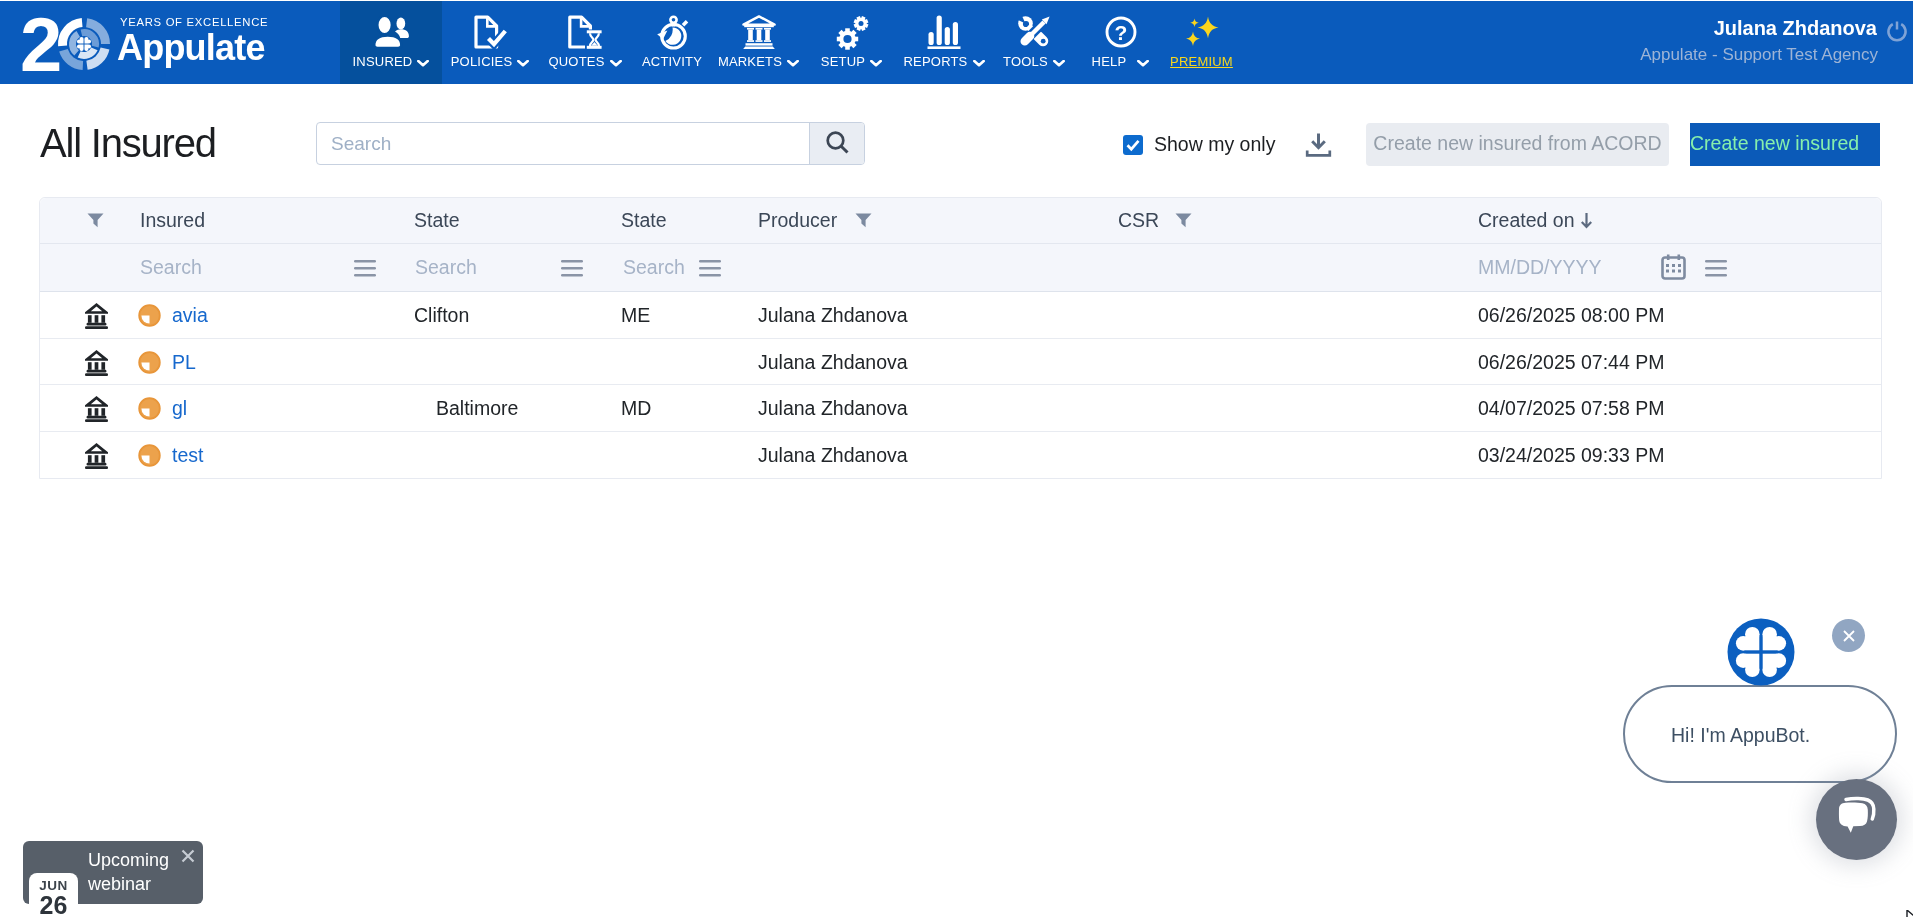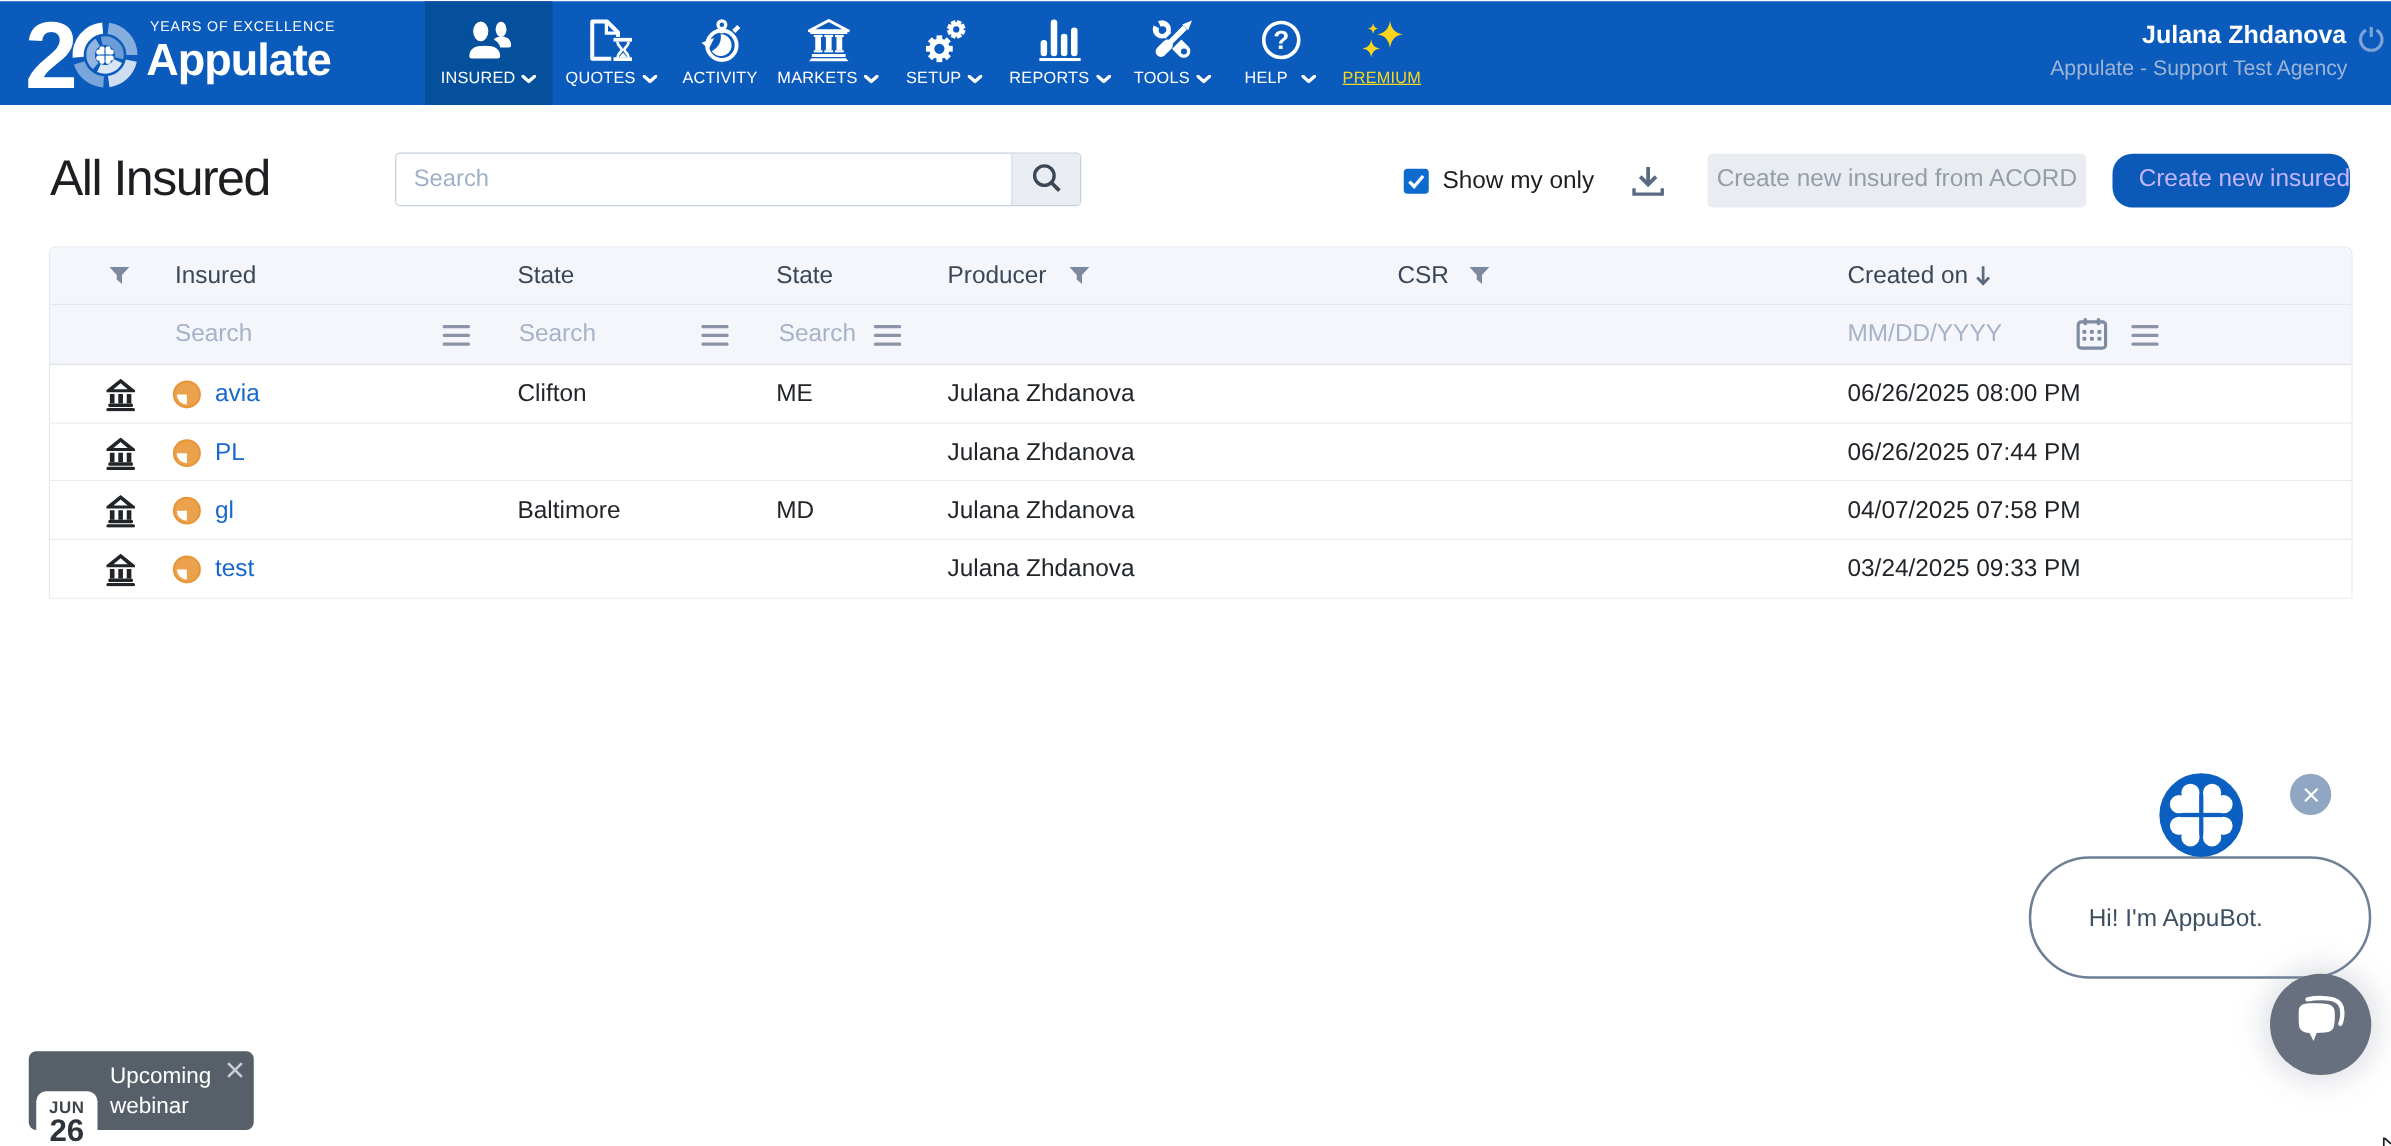--- a/index.html
+++ b/index.html
@@ -25,21 +25,21 @@
 #power { position:absolute; right:5px; top:20px; }
 
 #h1 { position:absolute; left:40px; top:121px; font-size:40px; font-weight:normal; color:#1c1e21; letter-spacing:-1.2px; }
 #searchbox { position:absolute; left:316px; top:122px; width:549px; height:43px; border:1px solid #c7d1e0; border-radius:4px; background:#fff; }
 #searchbox .ph { position:absolute; left:14px; top:10px; font-size:19px; color:#9fb0c6; }
 #searchbox .sbtn { position:absolute; right:0; top:0; width:55px; height:41px; background:#e9edf3; border-left:1px solid #c7d1e0; border-radius:0 3px 3px 0; display:flex; align-items:center; justify-content:center; }
 #chk { position:absolute; left:1123px; top:135px; width:20px; height:20px; background:#0d6bce; border-radius:3px; }
 #chk-label { position:absolute; left:1154px; top:133px; font-size:19.5px; color:#1c1e21; }
 #dl-icon { position:absolute; left:1305px; top:131px; }
 #btn-acord { position:absolute; left:1366px; top:123px; width:303px; height:43px; background:#e9ecf1; border-radius:4px; color:#949ea9; font-size:19.5px; text-align:center; line-height:41px; }
-#btn-create { position:absolute; left:1690px; top:123px; width:190px; height:43px; background:#0b5ab8; border-radius:16px; color:#c4b5fd; font-size:19.5px; text-align:right; line-height:41px; }
+#btn-create { position:absolute; left:1690px; top:123px; width:190px; height:43px; background:#0b5ab8; border-radius:0; color:#86efac; font-size:19.5px; text-align:left; line-height:41px; }
 
 #tbl { position:absolute; left:39px; top:197px; width:1843px; height:282px; border:1px solid #e7eaf1; border-radius:6px 6px 0 0; }
 .trow { position:relative; width:100%; }
 .thead { height:46px; background:#f4f6fb; border-radius:6px 6px 0 0; border-bottom:1px solid #e3e7ef; }
 .tfilter { height:48px; background:#f4f6fb; border-bottom:1px solid #dee3ec; }
 .tdata { height:46.5px; background:#fff; border-bottom:1px solid #e8ebf1; }
 .tdata:last-child { border-bottom:none; }
 .hdr { position:absolute; top:11px; font-size:19.5px; color:#3b4757; }
 .ph2 { position:absolute; top:12px; font-size:19.5px; color:#a6b3c7; }
 .cell { position:absolute; top:12px; font-size:19.5px; color:#212529; }
@@ -116,20 +116,35 @@
 <ellipse cx="25.8" cy="8" rx="4.1" ry="5.7" fill="#fff"></ellipse>
 <path d="M20.3 15.6 C21.9 14 23.9 13.4 25.8 13.4 C30.6 13.4 33.4 15.7 33.4 19.9 C33.4 21 32.7 21.6 31.6 21.6 L25.2 21.6 C24.7 18.9 22.7 17 20.3 15.6 Z" fill="#fff"></path>
 <ellipse cx="10.5" cy="9.5" rx="6.8" ry="8.6" fill="#fff" stroke="#05509d" stroke-width="2.2"></ellipse>
 <path d="M0.8 28.5 C0.8 21.5 5.5 19.3 13.5 19.3 C21.5 19.3 26.2 21.5 26.2 28.5 C26.2 30.2 25 31 23.2 31 L3.8 31 C2 31 0.8 30.2 0.8 28.5 Z" fill="#fff" stroke="#05509d" stroke-width="2.2"></path>
 </svg>
       </div>
       <div class="nav-label">INSURED<svg class="chev" width="12" height="7" viewBox="0 0 12 7" style="vertical-align:-1px">
           <path d="M1.3 1 L6 5.2 L10.7 1" fill="none" stroke="#fff" stroke-width="2.6" stroke-linecap="round" stroke-linejoin="round"></path>
         </svg></div>
     </div>
+    <div class="nav-item" style="width:96px">
+      <div class="nav-icon">
+        <svg width="34" height="35" viewBox="0 0 34 35">
+          <g fill="none">
+<path d="M3 2.2 H14.8 L23.6 11 V32 H3 Z" stroke="#fff" stroke-width="3.2" stroke-linejoin="round"></path>
+<path d="M14.3 2.4 V11.4 H23.3" stroke="#fff" stroke-width="2.6"></path>
+<path d="M15.5 23.5 L21 29.2 L32.3 16" stroke="#0a5bbc" stroke-width="8.5"></path>
+<path d="M15.5 23.5 L21 29.2 L32.3 16" stroke="#fff" stroke-width="4.2"></path>
+</g>
+        </svg>
+      </div>
+      <div class="nav-label">POLICIES<svg class="chev" width="12" height="7" viewBox="0 0 12 7" style="vertical-align:-1px">
+          <path d="M1.3 1 L6 5.2 L10.7 1" fill="none" stroke="#fff" stroke-width="2.6" stroke-linecap="round" stroke-linejoin="round"></path>
+        </svg></div>
+    </div>
     <div class="nav-item" style="width:94px">
       <div class="nav-icon">
         <svg width="37" height="35" viewBox="0 0 37 35">
 <path d="M2.8 2.2 H14.6 L23.4 11 V32 H2.8 Z" fill="none" stroke="#fff" stroke-width="3.2" stroke-linejoin="round"></path>
 <path d="M14.1 2.4 V11.4 H23.1" fill="none" stroke="#fff" stroke-width="2.6"></path>
 <rect x="18" y="14.5" width="19" height="20.5" fill="#0a5bbc"></rect>
 <rect x="19.8" y="15.3" width="14.8" height="3" fill="#fff"></rect>
 <rect x="19.8" y="30.8" width="14.8" height="3" fill="#fff"></rect>
 <path d="M23 18.3 C23 22 26.4 22.8 26.4 24.8 C26.4 26.8 23 27.6 23 31" fill="none" stroke="#fff" stroke-width="2.2"></path>
 <path d="M31.9 18.3 C31.9 22 28.5 22.8 28.5 24.8 C28.5 26.8 31.9 27.6 31.9 31" fill="none" stroke="#fff" stroke-width="2.2"></path>
@@ -416,21 +431,21 @@
           <rect x="16.4" y="12.2" width="3.7" height="7.6"></rect>
           <rect x="1.6" y="19.8" width="19.8" height="2.7" rx="1.2"></rect>
           <rect x="0" y="23.3" width="23" height="2.8" rx="1.3"></rect>
         </g>
       </svg>
       <svg class="icn" style="left:98px;top:12px" width="23" height="23" viewBox="0 0 23 23">
         <circle cx="11.5" cy="11.5" r="10.3" fill="#eca24c" stroke="#e8963a" stroke-width="1.8"></circle>
         <path d="M11.5 11.5 L3.4 11.5 A 8.1 8.1 0 0 0 11.5 19.6 Z" fill="#fff"></path>
       </svg>
       <span class="cell link" style="left:132px">gl</span>
-      <span class="cell" style="left:374px">Baltimore</span>
+      <span class="cell" style="left:396px">Baltimore</span>
       <span class="cell" style="left:581px">MD</span>
       <span class="cell" style="left:718px">Julana Zhdanova</span>
       <span class="cell" style="left:1438px">04/07/2025 07:58 PM</span>
     </div>
     <div class="trow tdata">
       <svg class="icn" style="left:45px;top:11px" width="23" height="26" viewBox="0 0 23 26">
         <g fill="#212529">
           <path fill-rule="evenodd" d="M11.5 0 L23 9.2 L23 10.7 L0 10.7 L0 9.2 Z M11.5 3.6 L17.2 8.3 L5.8 8.3 Z"></path>
           <rect x="2.9" y="12.2" width="3.7" height="7.6"></rect>
           <rect x="9.65" y="12.2" width="3.7" height="7.6"></rect>

